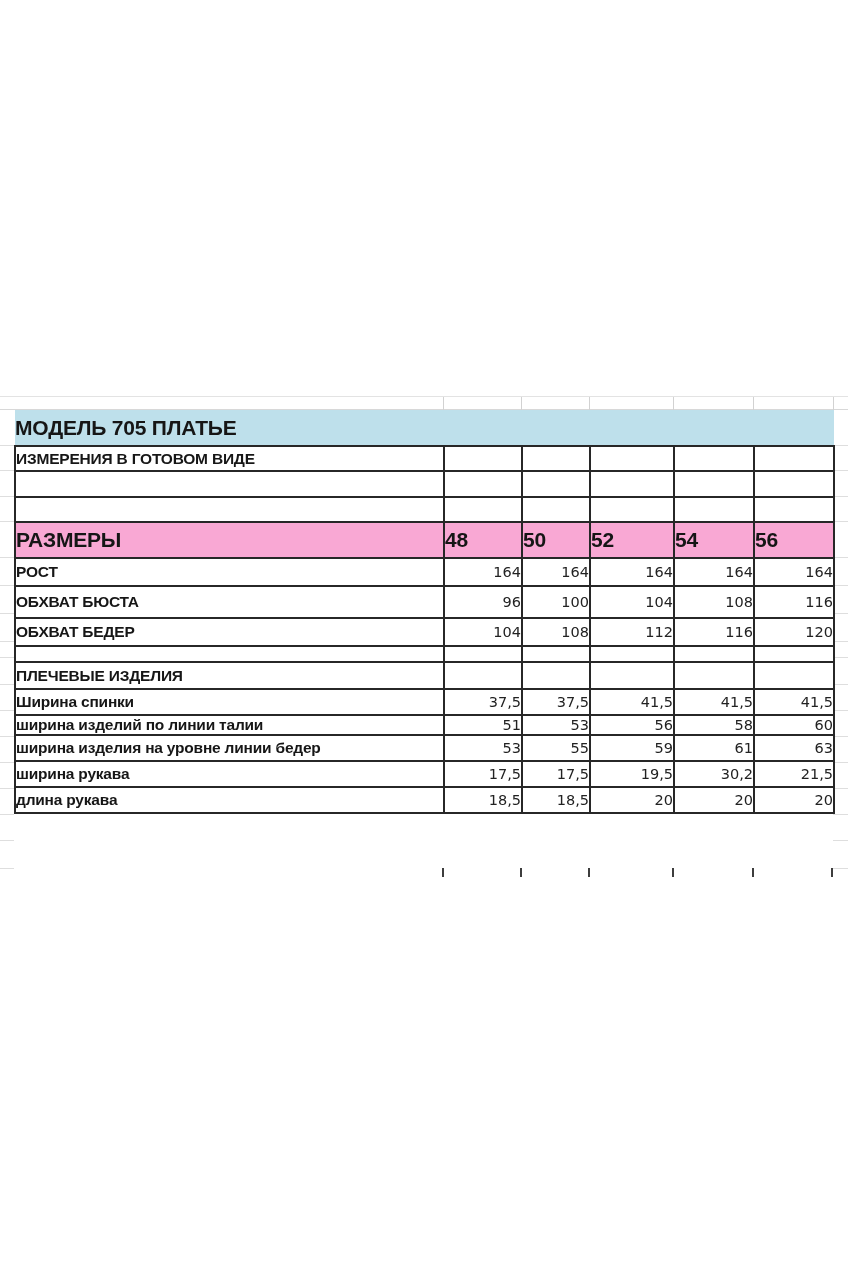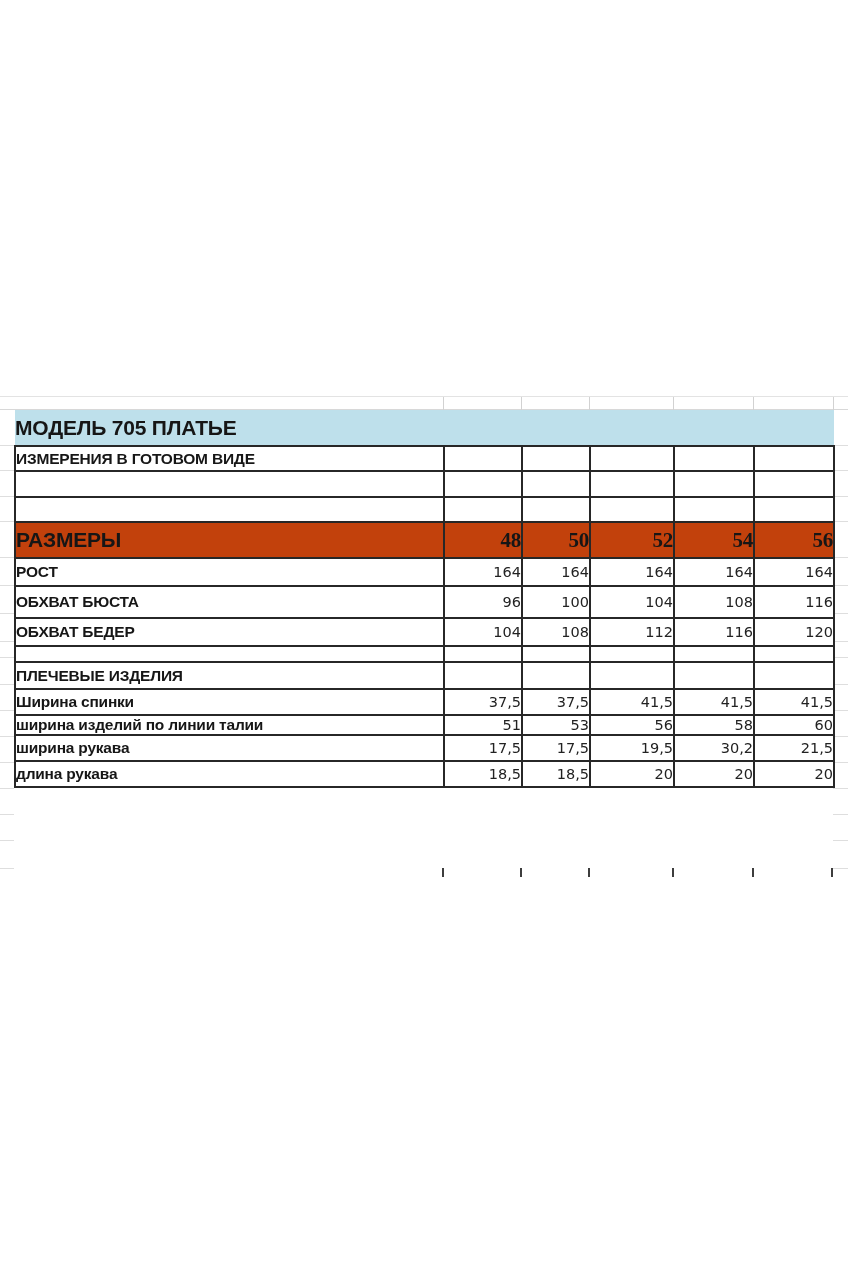--- a/index.html
+++ b/index.html
@@ -32,32 +32,32 @@
   .gutter .gcell{box-sizing:border-box;border-bottom:1px solid #dedede;}
 
   
   table.sheet{
     position:absolute;left:14px;top:410px;
     width:819px;border-collapse:collapse;table-layout:fixed;
     font-family:"Liberation Sans", sans-serif;
   }
   table.sheet td{padding:0;overflow:hidden;white-space:nowrap;}
   td.b{border:2px solid #272727;}
-  tr.blue td{background:#c2410c;}
+  tr.blue td{background:#f9a8d4;}
   td.title{
     background:#bee0eb;border:none;border-bottom:2px solid #272727;
     font-size:21px;font-weight:700;text-align:left;padding-left:8px;
     letter-spacing:-0.2px;color:#161616;
   }
   td.lbl{
     font-size:15.5px;font-weight:700;text-align:left;padding-left:7px;
     letter-spacing:-0.2px;color:#161616;
   }
   td.big{font-size:21px;font-weight:700;letter-spacing:-0.2px;color:#161616;}
-  td.num{text-align:right;padding-right:6px;font-family:Liberation Serif, serif;}
+  td.num{text-align:left;padding-right:6px;}
   td.val{
     font-family:"DejaVu Sans", sans-serif;
     font-size:14.5px;font-weight:400;text-align:right;padding-right:6px;color:#222222;
   }
 
   
   .stub{position:absolute;top:868px;width:2px;height:9px;background:#3d3d3d;}
 </style>
 </head>
 <body>
@@ -216,20 +216,28 @@
     </tr>
     <tr style="height:20px">
       <td class="b lbl">ширина изделий по линии талии</td>
       <td class="b val">51</td>
       <td class="b val">53</td>
       <td class="b val">56</td>
       <td class="b val">58</td>
       <td class="b val">60</td>
     </tr>
     <tr style="height:26px">
+      <td class="b lbl">ширина изделия на уровне линии бедер</td>
+      <td class="b val">53</td>
+      <td class="b val">55</td>
+      <td class="b val">59</td>
+      <td class="b val">61</td>
+      <td class="b val">63</td>
+    </tr>
+    <tr style="height:26px">
       <td class="b lbl">ширина рукава</td>
       <td class="b val">17,5</td>
       <td class="b val">17,5</td>
       <td class="b val">19,5</td>
       <td class="b val">30,2</td>
       <td class="b val">21,5</td>
     </tr>
     <tr style="height:26px">
       <td class="b lbl">длина рукава</td>
       <td class="b val">18,5</td>

